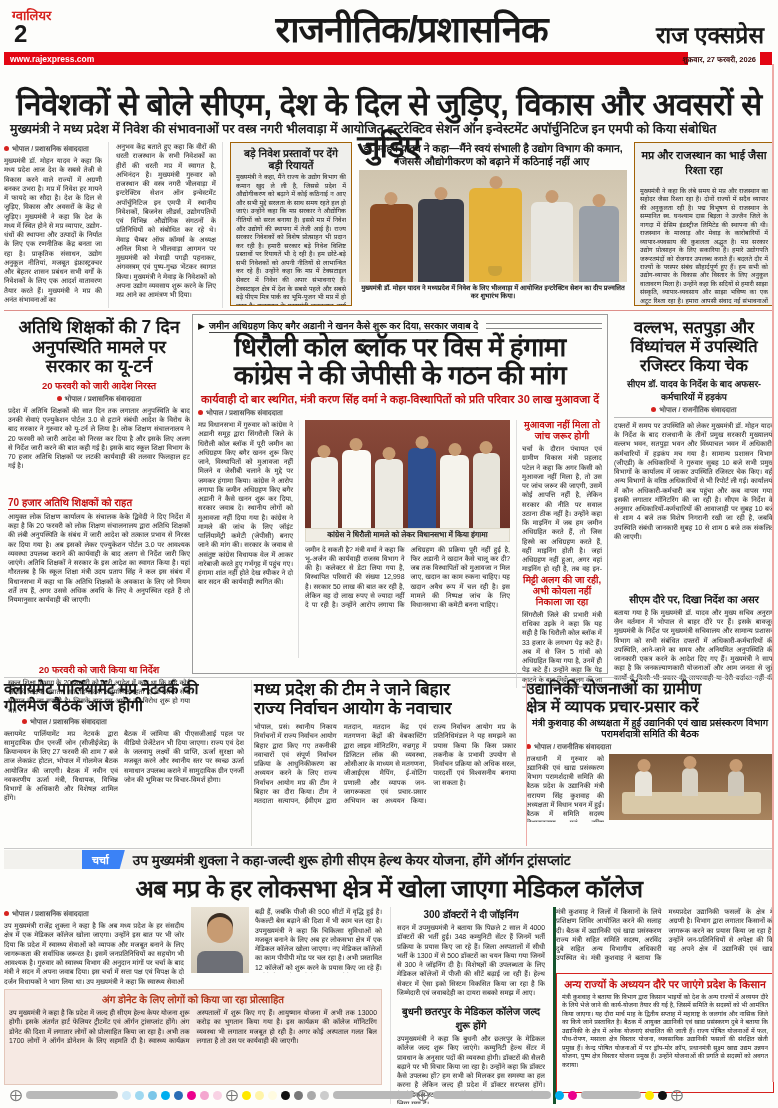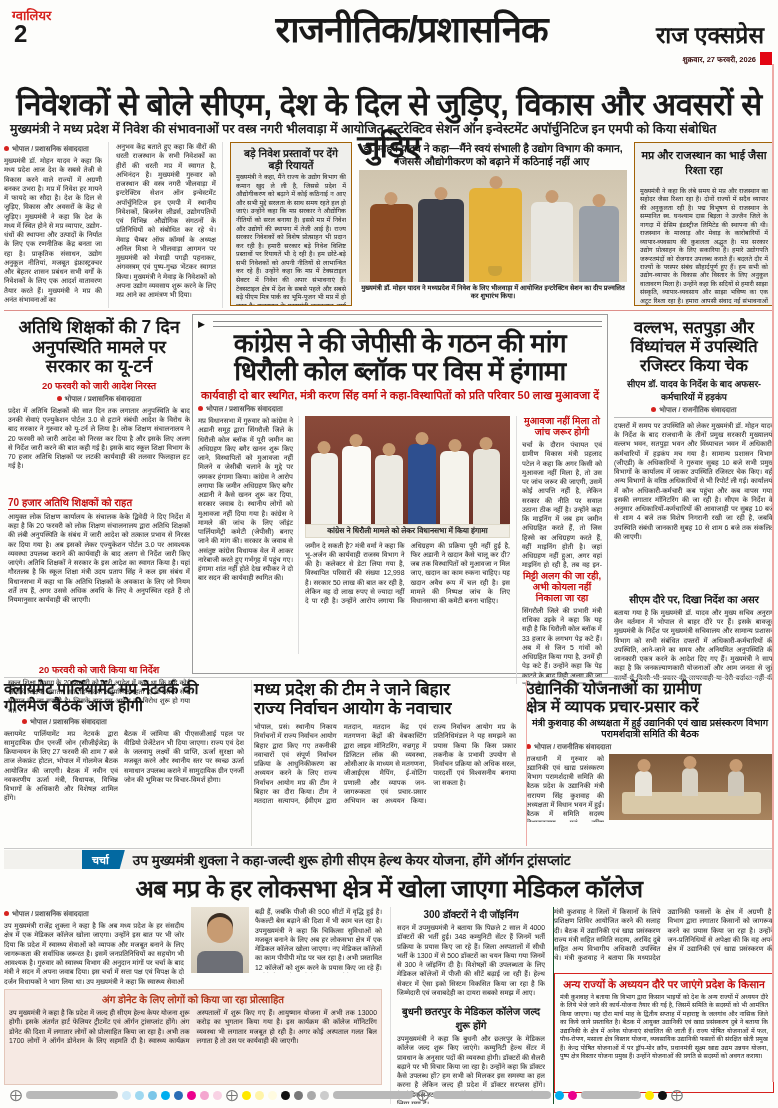--- a/index.html
+++ b/index.html
@@ -45,21 +45,21 @@
   .c-head{text-align:center;font-size:26px;font-weight:800;line-height:1.08;letter-spacing:-0.5px;}
   .c-redsub{text-align:center;font-size:11px;margin-top:2px;}
   .r-right{position:absolute;right:0;top:4px;width:160px;height:356px;}
   .r-head{font-size:16.5px;font-weight:800;text-align:center;line-height:1.15;}
   .r-sub{font-size:9px;font-weight:bold;text-align:center;margin-top:2px;}
   
   .band-d{position:absolute;left:4px;right:4px;top:680px;height:166px;}
   .d-head{font-size:15.5px;font-weight:800;text-align:left;line-height:1.12;}
   
   .band-e{position:absolute;left:4px;right:4px;top:850px;height:232px;}
-  .flag{background:#0369a1;color:#fff;font-weight:bold;font-size:11px;padding:2px 16px 2px 10px;
+  .flag{background:#3b82f6;color:#fff;font-weight:bold;font-size:11px;padding:2px 16px 2px 10px;
         clip-path:polygon(0 0,100% 0,88% 100%,0 100%);font-family:Liberation Serif, serif;}
   .strip-head{font-size:13.5px;font-weight:800;}
   .e-head{text-align:center;font-size:24px;font-weight:800;margin-top:2px;letter-spacing:-0.5px;}
   .minihead{font-size:10px;font-weight:800;text-align:center;}
   .redbox{border:1px solid #d6231f;padding:3px 5px;}
   
   .marks{position:absolute;left:0;right:0;top:1086px;height:18px;display:flex;align-items:center;gap:4px;padding:0 10px;}
   .dot{width:9px;height:9px;border-radius:50%;flex:0 0 auto;}
   .pill{height:8px;border-radius:4px;background:#b9b9b9;flex:0 0 auto;}
   .reg{color:#777;font-size:12px;line-height:1;flex:0 0 auto;}
@@ -68,20 +68,23 @@
 </head>
 <body>
 
 <div class="page">
 
   <div class="masthead">
     <div class="m-city">ग्वालियर</div>
     <div class="m-page">2</div>
     <div class="m-title">राजनीतिक/प्रशासनिक</div>
     <div class="m-brand">राज एक्सप्रेस</div>
+    <div class="m-bar">
+      <span class="m-web">www.rajexpress.com</span>
+    </div>
     <div class="m-date">शुक्रवार, 27 फरवरी, 2026</div>
     <div class="m-sq"></div>
   </div>
 
   <div class="lead-head">निवेशकों से बोले सीएम, देश के दिल से जुड़िए, विकास और अवसरों से जुड़िए</div>
   <div class="lead-sub">मुख्यमंत्री ने मध्य प्रदेश में निवेश की संभावनाओं पर वस्त्र नगरी भीलवाड़ा में आयोजित इन्टरेक्टिव सेशन ऑन इन्वेस्टमेंट अपॉर्चुनिटिज इन एमपी को किया संबोधित</div>
 
   <div class="lead-cols">
     <div style="width:98px;flex:0 0 auto;border-right:1px solid #ddd;padding-right:6px;">
       <div class="byline">
@@ -129,25 +132,26 @@
       <div class="body" style="height:86px;">प्रदेश में अतिथि शिक्षकों की सात दिन तक लगातार अनुपस्थिति के बाद उनकी सेवाएं एज्युकेशन पोर्टल 3.0 से हटाने संबंधी आदेश के विरोध के बाद सरकार ने गुरुवार को यू-टर्न ले लिया है। लोक शिक्षण संचालनालय ने 20 फरवरी को जारी आदेश को निरस्त कर दिया है और इसके लिए अलग से निर्देश जारी करने की बात कही गई है। इसके बाद स्कूल शिक्षा विभाग के 70 हजार अतिथि शिक्षकों पर लटकी कार्यवाही की तलवार फिलहाल हट गई है।</div>
       <div class="redsub" style="font-size:10px;border-bottom:1px solid #c41313;display:inline-block;margin:2px 0;">70 हजार अतिथि शिक्षकों को राहत</div>
       <div class="body" style="height:148px;">आयुक्त लोक शिक्षण कार्यालय के संचालक केके द्विवेदी ने दिए निर्देश में कहा है कि 20 फरवरी को लोक शिक्षण संचालनालय द्वारा अतिथि शिक्षकों की लंबी अनुपस्थिति के संबंध में जारी आदेश को तत्काल प्रभाव से निरस्त कर दिया गया है। अब इसको लेकर एज्युकेशन पोर्टल 3.0 पर आवश्यक व्यवस्था उपलब्ध कराने की कार्यवाही के बाद अलग से निर्देश जारी किए जाएंगे। अतिथि शिक्षकों ने सरकार के इस आदेश का स्वागत किया है। यहां गौरतलब है कि स्कूल शिक्षा मंत्री उदय प्रताप सिंह ने कल इस संबंध में विधानसभा में कहा था कि अतिथि शिक्षकों के अवकाश के लिए जो नियम शर्तें तय हैं, अगर उससे अधिक अवधि के लिए वे अनुपस्थित रहते हैं तो नियमानुसार कार्यवाही की जाएगी।</div>
       <div class="redsub" style="font-size:9.5px;text-align:center;margin:3px 0 2px;">20 फरवरी को जारी किया था निर्देश</div>
       <div class="body" style="height:44px;">स्कूल शिक्षा विभाग के 20 फरवरी को जारी आदेश में कहा था कि यदि कोई अतिथि शिक्षक लगातार सात दिनों तक अनुपस्थित रहता है, तो उसकी सेवा समाप्त की जा सकती है। जिसके बाद इस आदेश का विरोध शुरू हो गया था।</div>
     </div>
 
     <div class="c-box">
       <div class="kicker">
         <span class="arr">▶</span>
+        <span style="border-bottom:1px solid #444;">जमीन अधिग्रहण किए बगैर अडानी ने खनन कैसे शुरू कर दिया, सरकार जवाब दे</span>
         <span class="k-line"></span>
       </div>
+      <div class="c-head">धिरौली कोल ब्लॉक पर विस में हंगामा</div>
       <div class="c-head">कांग्रेस ने की जेपीसी के गठन की मांग</div>
-      <div class="c-head">धिरौली कोल ब्लॉक पर विस में हंगामा</div>
-      <div class="c-redsub redsub">कार्यवाही दो बार स्थगित, मंत्री करण सिंह वर्मा ने कहा-विस्थापितों को प्रति परिवार 50 लाख मुआवजा दें</div>
+      <div class="c-redsub redsub">कार्यवाही दो बार स्थगित, मंत्री करण सिंह वर्मा ने कहा-विस्थापितों को प्रति परिवार 30 लाख मुआवजा दें</div>
       <div class="byline">
         <span class="b-dot"></span>
         <span>भोपाल / प्रशासनिक संवाददाता</span>
       </div>
       <div style="display:flex;gap:6px;">
         <div class="body" style="width:95px;flex:0 0 auto;height:238px;border-right:1px solid #ddd;padding-right:5px;">मप्र विधानसभा में गुरुवार को कांग्रेस ने अडानी समूह द्वारा सिंगरौली जिले के धिरौली कोल ब्लॉक में पूरी जमीन का अधिग्रहण किए बगैर खनन शुरू किए जाने, विस्थापितों को मुआवजा नहीं मिलने व जेसीबी चलाने के मुद्दे पर जमकर हंगामा किया। कांग्रेस ने आरोप लगाया कि जमीन अधिग्रहण किए बगैर अडानी ने कैसे खनन शुरू कर दिया, सरकार जवाब दे। स्थानीय लोगों को मुआवजा नहीं दिया गया है। कांग्रेस ने मामले की जांच के लिए जॉइंट पार्लियामेंट्री कमेटी (जेपीसी) बनाए जाने की मांग की। सरकार के जवाब से असंतुष्ट कांग्रेस विधायक वेल में आकर नारेबाजी करते हुए गर्भगृह में पहुंच गए। हंगामा शांत नहीं होते देख स्पीकर ने दो बार सदन की कार्यवाही स्थगित की।</div>
         <div style="width:205px;flex:0 0 auto;">
           <div class="photo" style="height:108px;background:linear-gradient(#8a4a3a,#6d3328);">
             <div class="fig" style="left:3%;width:13%;height:66%;background:#f2f0ea;"></div>
             <div class="fig" style="left:18%;width:14%;height:72%;background:#fbfaf6;"></div>
@@ -263,21 +267,21 @@
         </div>
       </div>
 
       <div style="width:148px;flex:0 0 auto;border-left:1px solid #ddd;padding-left:6px;">
         <div class="minihead">300 डॉक्टरों ने दी जॉइनिंग</div>
         <div class="body" style="height:78px;margin-top:2px;">सदन में उपमुख्यमंत्री ने बताया कि पिछले 2 साल में 4000 डॉक्टरों की भर्ती हुई। 348 कम्युनिटी सेंटर हैं जिनमें भर्ती प्रक्रिया के प्रयास किए जा रहे हैं। जिला अस्पतालों में सीधी भर्ती के 1300 में से 500 डॉक्टरों का चयन किया गया जिनमें से 300 ने जॉइनिंग दी है। विशेषज्ञों की उपलब्धता के लिए मेडिकल कॉलेजों में पीजी की सीटें बढ़ाई जा रही हैं। हेल्थ सेक्टर में ऐसा इको सिस्टम विकसित किया जा रहा है कि जिम्मेदारी एवं जवाबदेही का दायरा सबको समझ में आए।</div>
         <div class="minihead" style="margin-top:3px;">बुधनी छतरपुर के मेडिकल कॉलेज जल्द शुरू होंगे</div>
         <div class="body" style="height:70px;margin-top:2px;">उपमुख्यमंत्री ने कहा कि बुधनी और छतरपुर के मेडिकल कॉलेज जल्द शुरू किए जाएंगे। कम्युनिटी हेल्थ सेंटर में प्रावधान के अनुसार पदों की व्यवस्था होगी। डॉक्टरों की सैलरी बढ़ाने पर भी विचार किया जा रहा है। उन्होंने कहा कि डॉक्टर कैसे उपलब्ध हों? हम सभी को मिलकर इस समस्या का हल करना है लेकिन जल्द ही प्रदेश में डॉक्टर सरप्लस होंगे। पैरामेडिकल स्टाफ व फार्मासिस्ट की समस्या का हल भी कर लिया गया है।</div>
       </div>
 
-      <div style="flex:1;border-left:1px solid #14532d;">
+      <div style="flex:1;border-left:3px solid #14532d;">
         <div class="body" style="height:62px;column-count:2;column-gap:7px;">मंत्री कुशवाह ने जिलों में किसानों के लिये प्रशिक्षण शिविर आयोजित करने की सलाह दी। बैठक में उद्यानिकी एवं खाद्य प्रसंस्करण राज्य मंत्री सहित समिति सदस्य, अरविंद दुबे सहित अन्य विभागीय अधिकारी उपस्थित थे। मंत्री कुशवाह ने बताया कि मध्यप्रदेश उद्यानिकी फसलों के क्षेत्र में अग्रणी है। विभाग द्वारा लगातार किसानों को जागरूक करने का प्रयास किया जा रहा है। उन्होंने जन-प्रतिनिधियों से अपेक्षा की कि वह अपने क्षेत्र में उद्यानिकी एवं खाद्य प्रसंस्करण की योजनाओं का लाभ उठाने के लिये किसानों को प्रेरित करेंगे।</div>
         <div class="redbox" style="margin-top:4px;">
           <div class="redsub" style="font-size:10.5px;text-align:center;">अन्य राज्यों के अध्ययन दौरे पर जाएंगे प्रदेश के किसान</div>
           <div class="body" style="height:96px;font-size:6.3px;margin-top:2px;">मंत्री कुशवाह ने बताया कि विभाग द्वारा किसान भाइयों को देश के अन्य राज्यों में अध्ययन दौरे के लिये भेजे जाने की कार्य-योजना तैयार की गई है, जिसमें समिति के सदस्यों को भी आमंत्रित किया जाएगा। यह दौरा मार्च माह के द्वितीय सप्ताह में महाराष्ट्र के जलगांव और नासिक जिले का किये जाने प्रस्तावित है। बैठक में आयुक्त उद्यानिकी एवं खाद्य प्रसंस्करण दुबे ने बताया कि उद्यानिकी के क्षेत्र में अनेक योजनाएं संचालित की जाती हैं। राज्य पोषित योजनाओं में फल, पौध-रोपण, मसाला क्षेत्र विस्तार योजना, व्यवसायिक उद्यानिकी फसलों की संरक्षित खेती प्रमुख हैं। केन्द्र पोषित योजनाओं में पर ड्रॉप-मोर क्रॉप, प्रधानमंत्री सूक्ष्म खाद्य उद्यम उन्नयन योजना, पुष्प क्षेत्र विस्तार योजना प्रमुख हैं। उन्होंने योजनाओं की प्रगति से सदस्यों को अवगत कराया।</div>
         </div>
       </div>
     </div>
   </div>
 
   <div class="marks">

